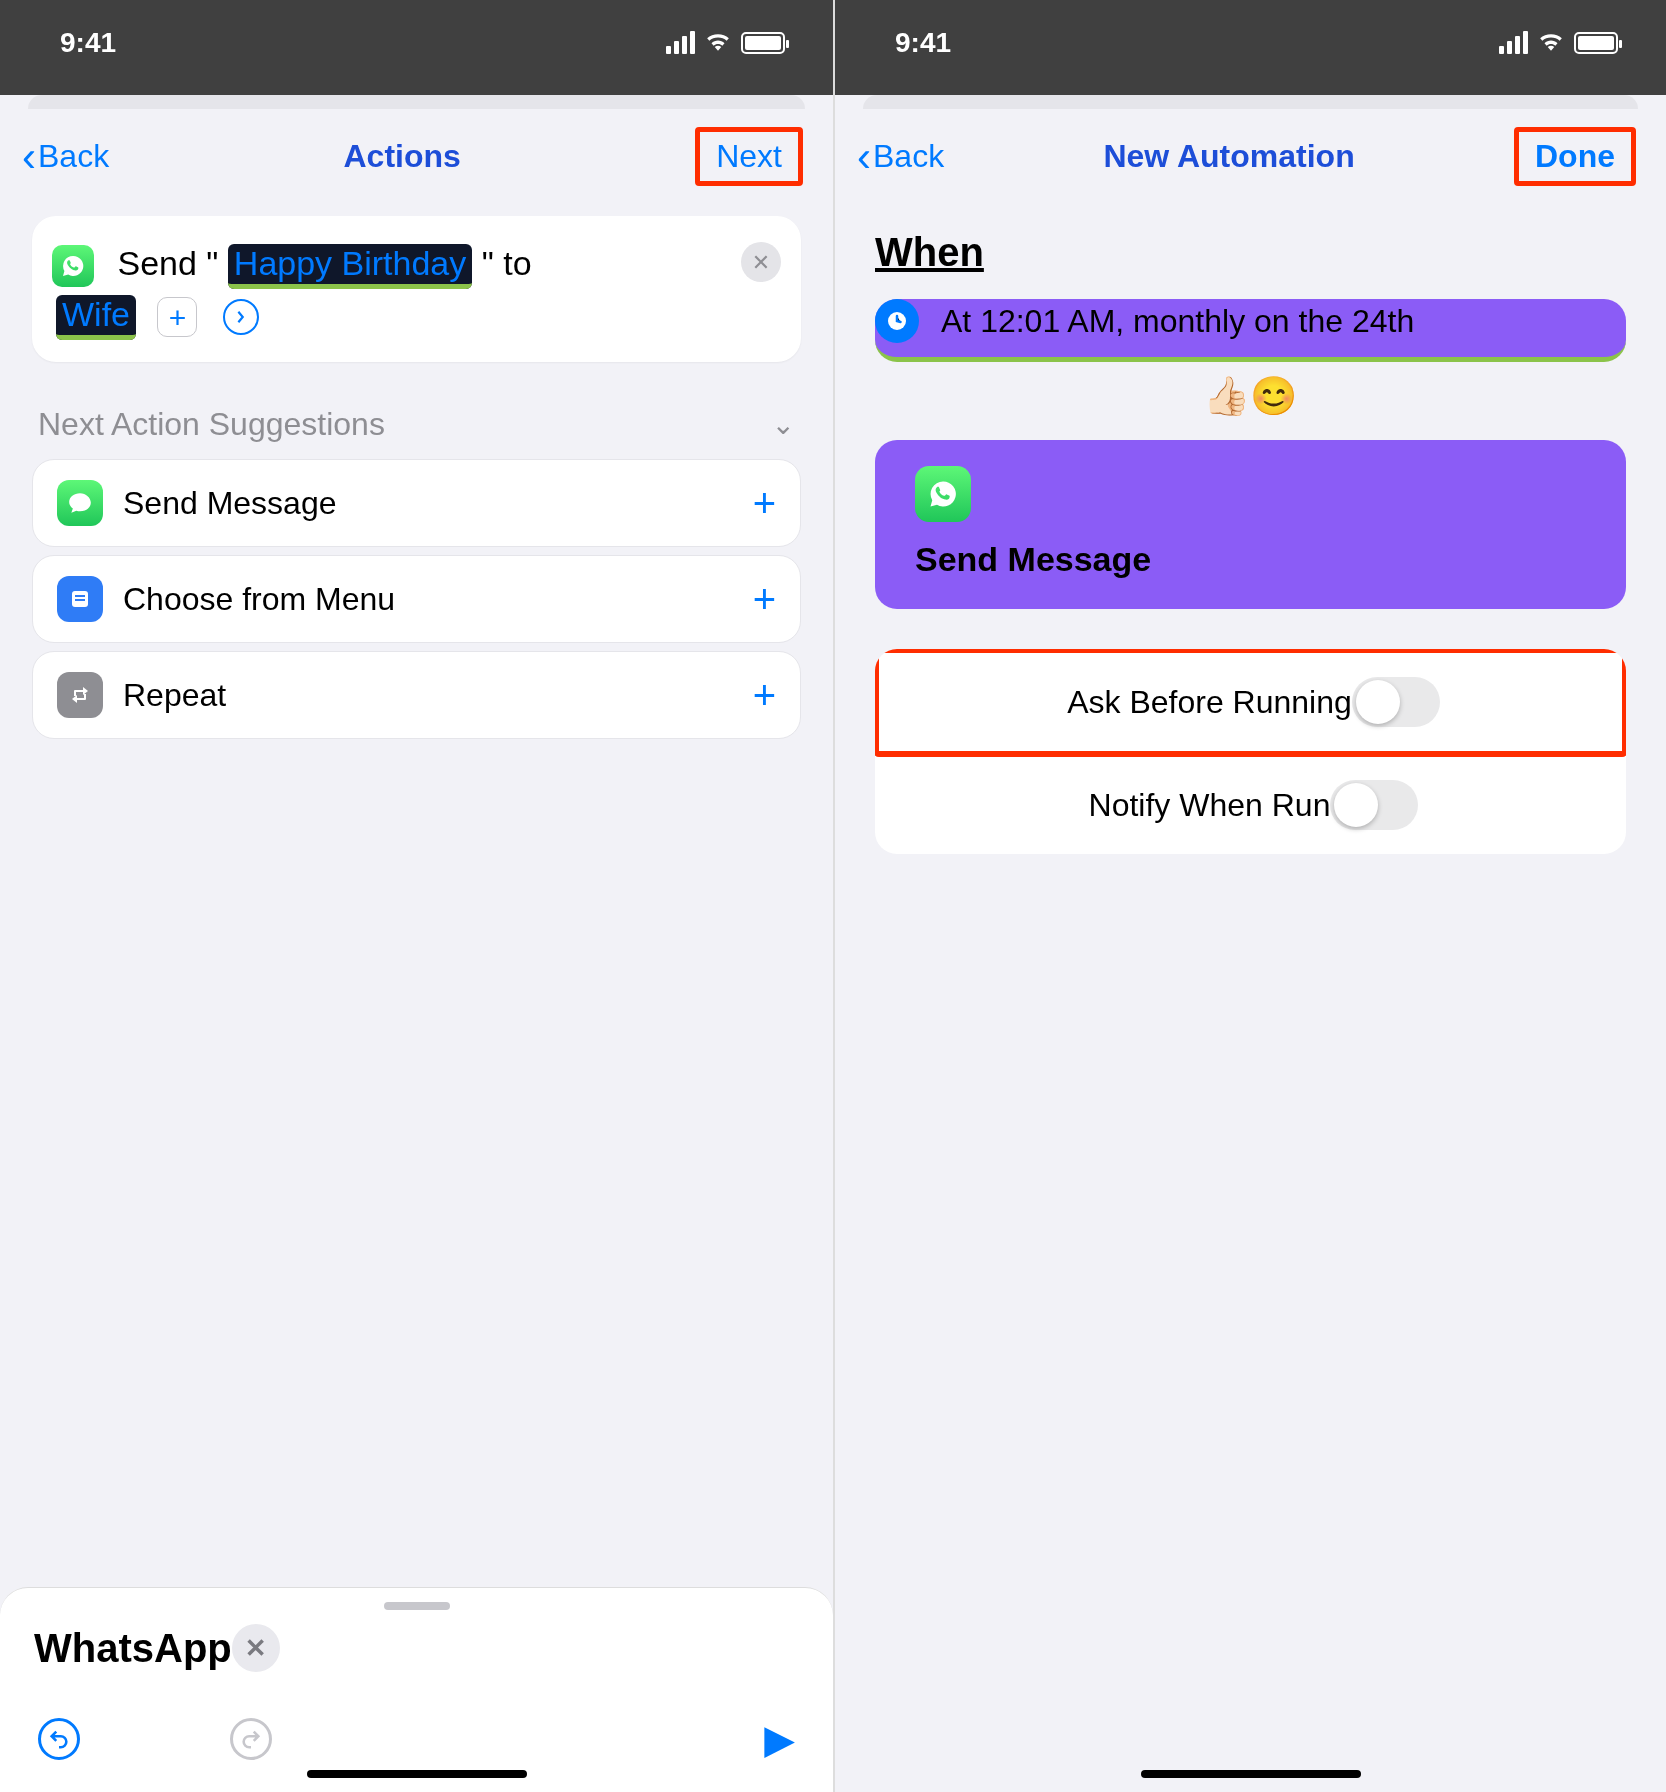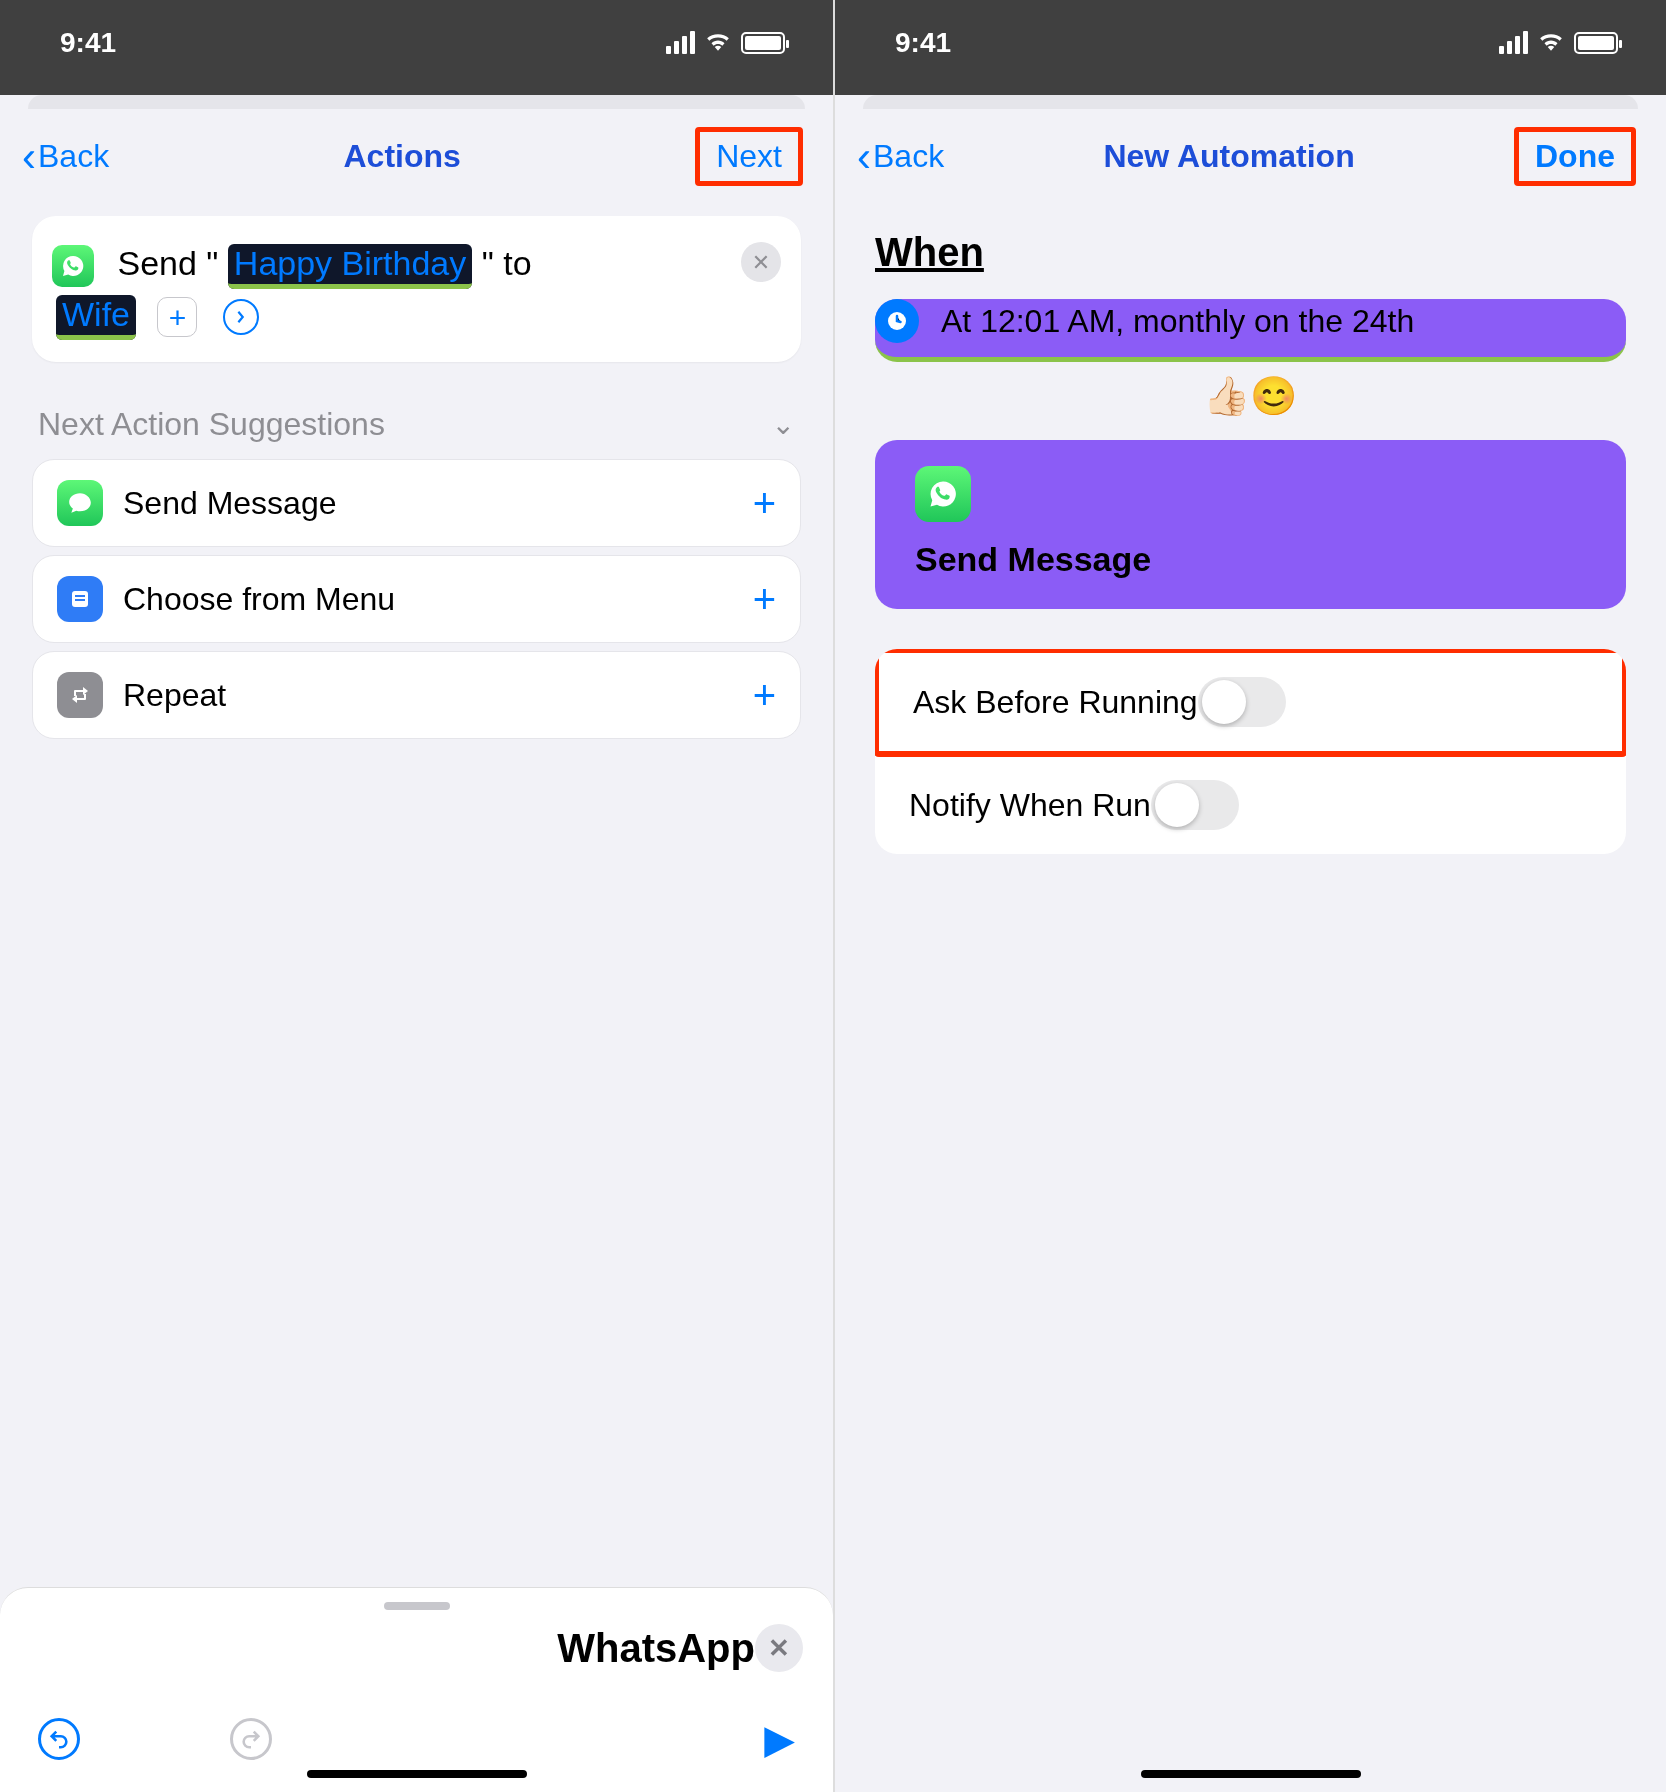--- a/index.html
+++ b/index.html
@@ -133,21 +133,21 @@
     display:flex; align-items:center; justify-content:center; color:#fff;
   }
   .sugg-row .plus { margin-left:auto; color:#007aff; font-size:40px; font-weight:300; }
   .bottom-sheet {
     position:absolute; bottom:0; left:0; right:0;
     background:#fff; border-top:1px solid #ddd;
     border-radius: 28px 28px 0 0;
   }
   .bs-grab { width:66px; height:8px; background:#c7c7cc; border-radius:4px; margin:14px auto 10px auto;}
   .bs-header {
-    display:flex; align-items:center; justify-content:flex-end;
+    display:flex; align-items:center; justify-content:flex-start;
     padding: 4px 30px 26px 34px;
   }
   .bs-title { font-size:40px; font-weight:700; }
   .bs-close {
     width:48px; height:48px; border-radius:50%; background:#e9e9ee;
     display:flex; align-items:center; justify-content:center;
     color:#7a7a80; font-size:26px; font-weight:700;
   }
   .bs-tools {
     display:flex; align-items:center; gap: 150px;
@@ -175,21 +175,21 @@
     width:44px; height:44px; border-radius:50%; background:#007aff;
     display:flex; align-items:center; justify-content:center; color:#fff;
   }
   .green-under { border-bottom:5px solid #8bc34a; padding: 0 0 14px 0; }
   .emoji-row { text-align:center; font-size:38px; padding:8px 0 16px 0; }
   .do-card { padding: 26px 30px 30px 40px; margin: 6px 40px 40px 40px; }
   .do-card .wa-icon { width:56px; height:56px; border-radius:14px; font-size:34px; margin-bottom:18px;}
   .do-label { font-size:34px; font-weight:600; }
   .options-card { margin: 0 40px; background:#fff; border-radius:22px; overflow:hidden; }
   .opt-row {
-    display:flex; align-items:center; justify-content:flex-start;
+    display:flex; align-items:center; justify-content:center;
     padding: 24px 28px 24px 34px; font-size:32px;
   }
   .opt-row + .opt-row { border-top:1px solid #e5e5ea; }
   .opt-highlight { border: 6px solid #ff2d00; border-radius:6px; margin:-2px; position:relative; z-index:2;}
   .toggle {
     width:88px; height:50px; background:#e9e9ea; border-radius:26px; position:relative;
   }
   .toggle-knob {
     position:absolute; left:4px; top:3px; width:44px; height:44px;
     background:#fff; border-radius:50%; box-shadow:0 2px 5px rgba(0,0,0,0.25);

